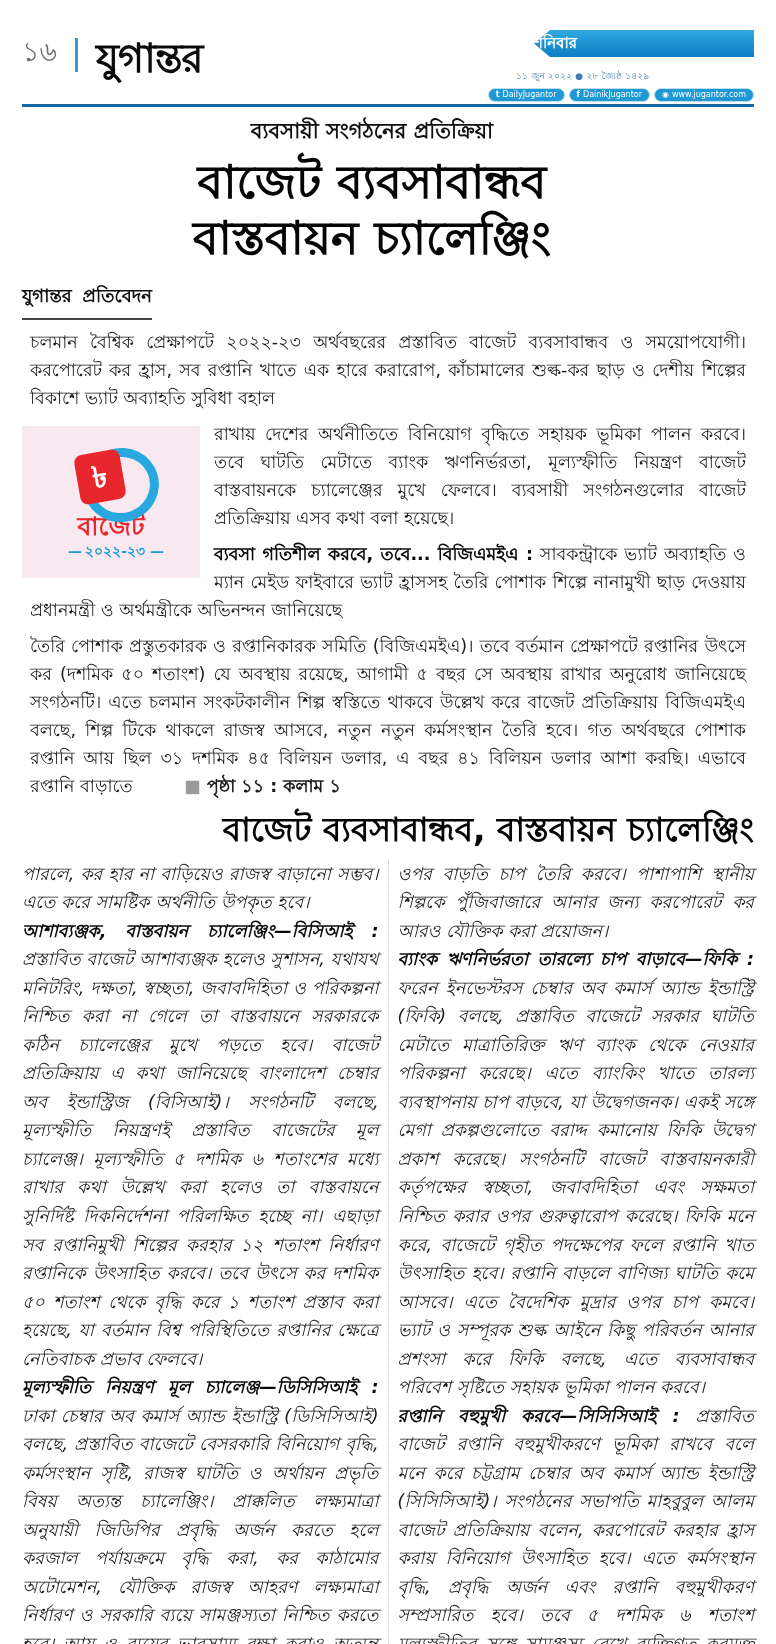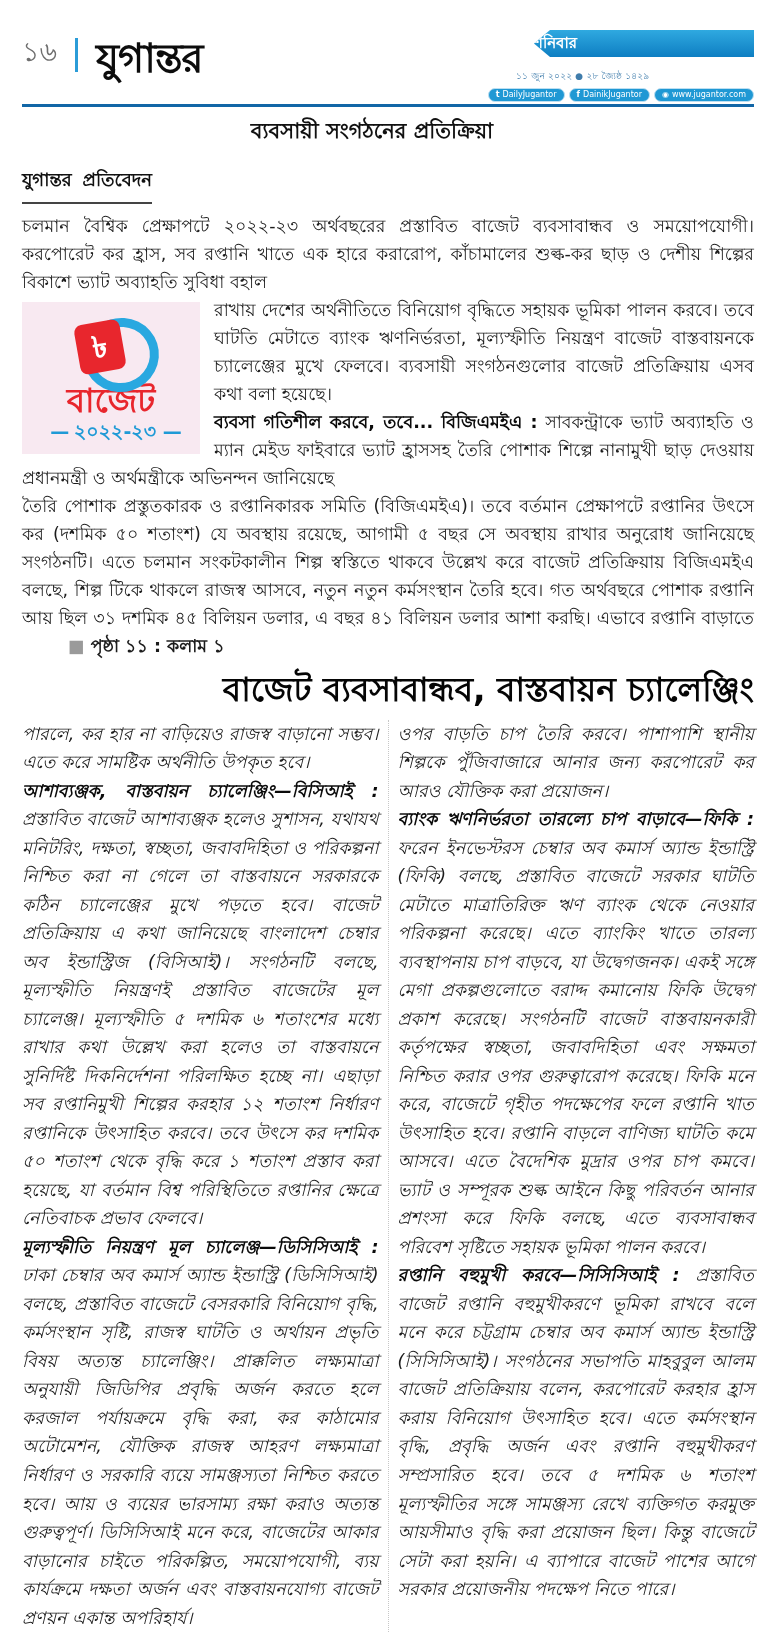--- a/index.html
+++ b/index.html
@@ -36,33 +36,33 @@
   .blue-rule{height:3px;background:#1266a6;margin-top:8px;}
 
   
   .a1-head{width:620px;margin:8px 0 16px 40px;text-align:center;}
   .kicker{font-size:21px;font-weight:600;color:#111;}
   .headline1{font-size:46px;line-height:1.22;font-weight:800;color:#050505;margin-top:4px;}
   .byline{margin:14px 0 8px 0;font-family:Liberation Mono, monospace;}
   .byline span{display:inline-block;font-size:18px;font-weight:700;color:#111;
     border-bottom:2px solid #444;padding-bottom:5px;}
   .a1-body{font-size:17.5px;line-height:1.6;text-align:justify;color:#1c1c1c;}
-  .a1-body p{margin:0;}
+  .a1-body p{margin:8px;}
   .budget-logo{
     float:left;width:178px;height:152px;margin:6px 14px 4px 0;background:#f8e9f1;
     display:flex;flex-direction:column;align-items:center;justify-content:center;
   }
   .logo-mark{position:relative;width:84px;height:62px;}
   .logo-swoosh{position:absolute;left:14px;top:2px;width:58px;height:56px;border-radius:50%;
     border:9px solid #29a8e0;transform:rotate(-18deg);}
   .logo-card{position:absolute;left:8px;top:6px;width:46px;height:50px;background:#e8262d;
     border-radius:8px;transform:rotate(-10deg);display:flex;align-items:center;justify-content:center;}
   .logo-card span{color:#fff;font-size:30px;font-weight:800;}
-  .logo-title{font-size:33px;font-weight:800;color:#e8262d;line-height:1;margin-top:6px;}
-  .logo-year{font-size:19px;font-weight:800;color:#1f9ad6;line-height:1;margin-top:5px;margin-left:8px;}
+  .logo-title{font-size:25px;font-weight:800;color:#e8262d;line-height:1;margin-top:6px;}
+  .logo-year{font-size:14px;font-weight:800;color:#1f9ad6;line-height:1;margin-top:5px;margin-left:8px;}
   .logo-year .dash{letter-spacing:-2px;}
   .lead-in{font-weight:800;color:#0a0a0a;}
   .jump-line{font-weight:800;white-space:nowrap;margin-left:46px;}
   .jump-sq{color:#9a9a9a;}
 
   
   .a2{margin-top:10px;}
   .headline2{text-align:right;font-size:33px;font-weight:800;color:#050505;line-height:1.2;}
   .cols{display:flex;margin-top:10px;}
   .col{width:50%;font-size:17.5px;line-height:1.63;text-align:justify;color:#1c1c1c;}
@@ -100,20 +100,24 @@
             <span class="ic">◉</span>
             <span>www.jugantor.com</span>
           </span>
         </div>
       </div>
     </div>
     <div class="blue-rule"></div>
 
     <div class="a1-head">
       <div class="kicker">ব্যবসায়ী সংগঠনের প্রতিক্রিয়া</div>
+      <div class="headline1">
+        <div>বাজেট ব্যবসাবান্ধব</div>
+        <div>বাস্তবায়ন চ্যালেঞ্জিং</div>
+      </div>
     </div>
     <div class="byline">
       <span>যুগান্তর প্রতিবেদন</span>
     </div>
 
     <div class="a1-body">
       <p>চলমান বৈশ্বিক প্রেক্ষাপটে ২০২২-২৩ অর্থবছরের প্রস্তাবিত বাজেট ব্যবসাবান্ধব ও সময়োপযোগী। করপোরেট কর হ্রাস, সব রপ্তানি খাতে এক হারে করারোপ, কাঁচামালের শুল্ক-কর ছাড় ও দেশীয় শিল্পের বিকাশে ভ্যাট অব্যাহতি সুবিধা বহাল</p>
       <div>
         <div class="budget-logo">
           <div class="logo-mark">

